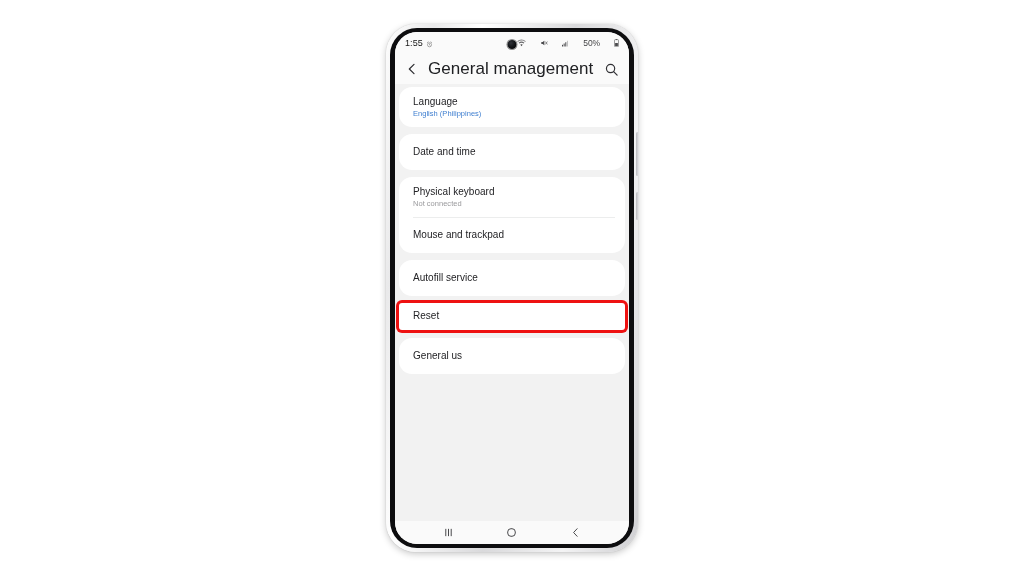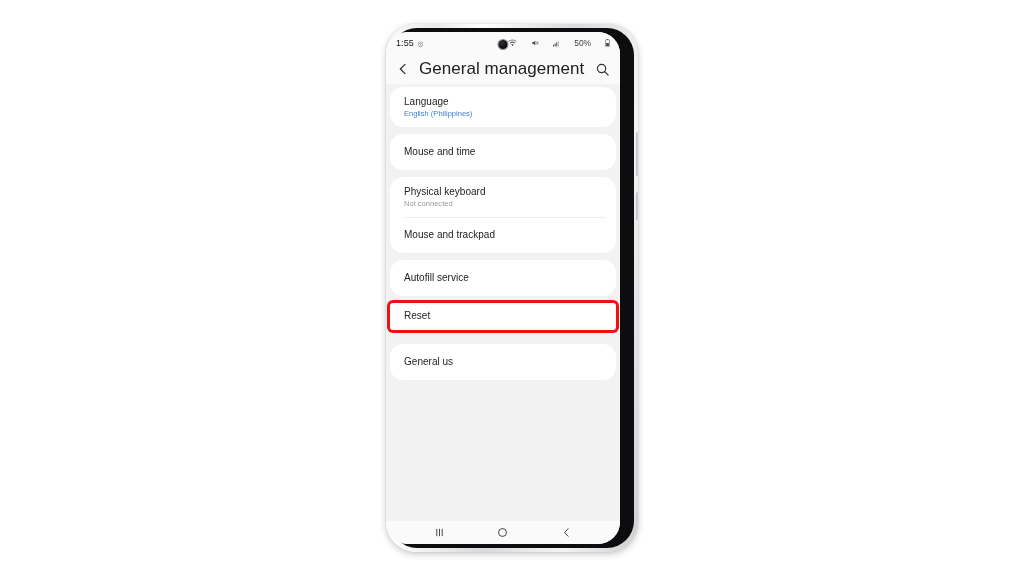--- a/index.html
+++ b/index.html
@@ -26,21 +26,21 @@
   }
   .phone-inner-rim {
     position: absolute;
     left: 4px; top: 4px; right: 4px; bottom: 4px;
     border-radius: 27px;
     background: #0d0d0f;
   }
   
   .screen {
     position: absolute;
-    left: 0; top: 8px;
+    left: 9px; top: 8px;
     width: 234px; height: 512px;
     border-radius: 22px;
     background: #fafafa;
     overflow: hidden;
   }
 
   
   .side-btn {
     position: absolute;
     right: -1px;
@@ -142,21 +142,21 @@
     line-height: 1.2;
     letter-spacing: .02px;
   }
   .row-sub.accent { color: #3f7fd0; }
   .row-sub.muted  { color: #9a9a9d; }
 
   
   .card.highlight {
     position: relative;
     border-radius: 3px;
-    margin: 0 4px 14px 4px;
+    margin: 0 4px 8px 4px;
     box-shadow: 0 0 0 3px #ee1111;
   }
   .card.highlight .row { min-height: 27px; }
 
   
   .navbar {
     height: 23px;
     background: #fafafa;
     display: flex; align-items: center; justify-content: space-around;
     padding: 0 22px;
@@ -243,21 +243,21 @@
 
       <div class="list" id="settings-list">
           <div class="card">
             <div class="row with-sub">
               <div class="row-title">Language</div>
               <div class="row-sub accent">English (Philippines)</div>
             </div>
           </div>
           <div class="card">
             <div class="row">
-              <div class="row-title">Mouse and time</div>
+              <div class="row-title">Date and time</div>
             </div>
           </div>
           <div class="card">
             <div class="row with-sub">
               <div class="row-title">Physical keyboard</div>
               <div class="row-sub muted">Not connected</div>
             </div>
             <div class="row">
               <div class="row-title">Mouse and trackpad</div>
             </div>

